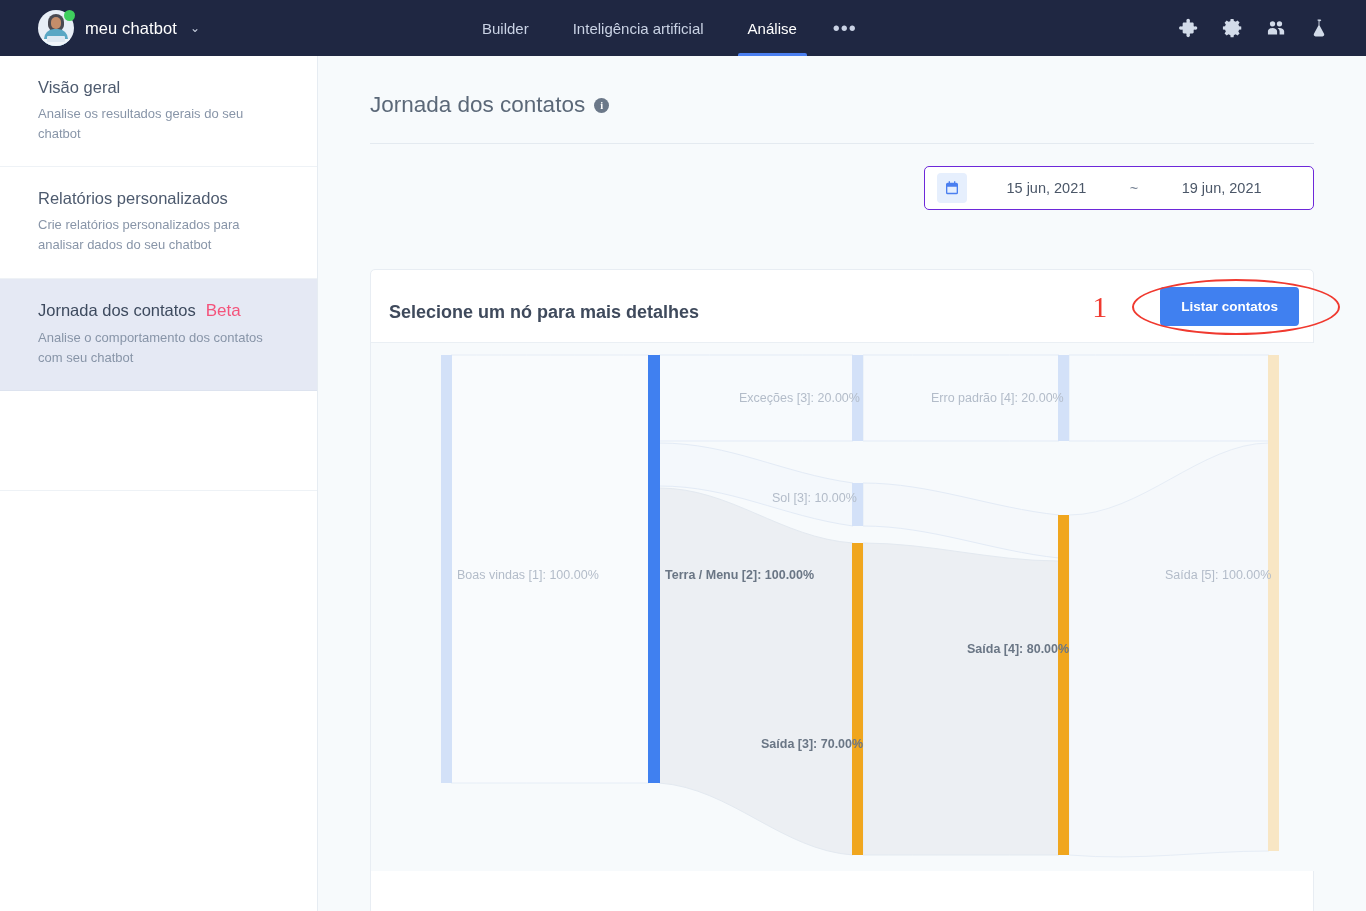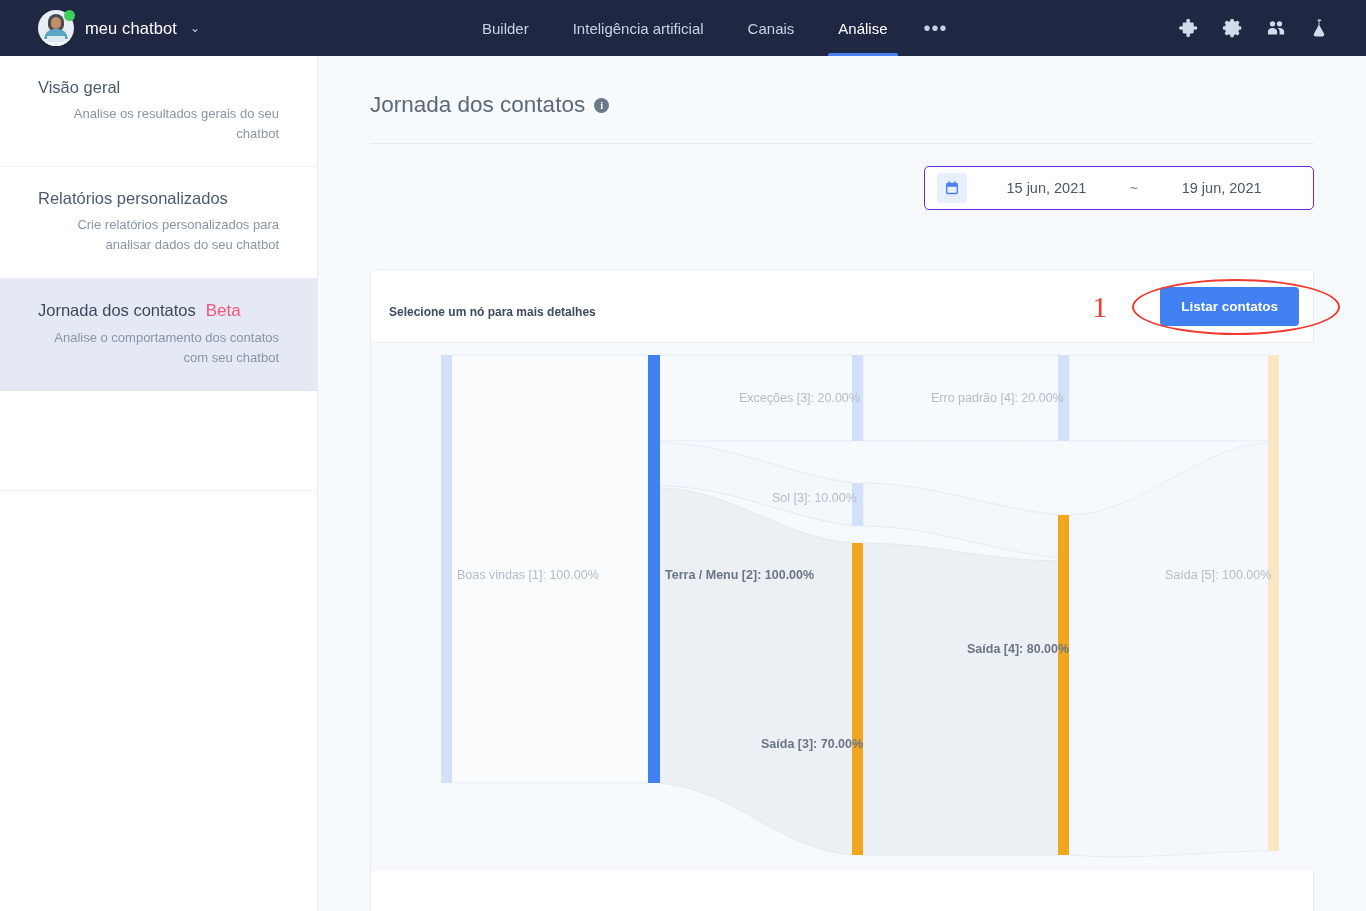--- a/index.html
+++ b/index.html
@@ -85,21 +85,21 @@
     padding: 22px 38px 22px 38px; border-bottom: 1px solid #eef2f6;
     cursor: pointer; min-height: 103px;
   }
   .side-item.active { background: #e5e9f4; border-bottom: 1px solid #dde3ef; }
   .side-title {
     font-size: 16.5px; color: #4d5a6e; margin-bottom: 7px;
     display: flex; align-items: center; gap: 10px; font-weight: 400;
   }
   .side-item.active .side-title { color: #3d4a5e; }
   .beta-badge { color: #f4537b; font-size: 17px; }
-  .side-desc { font-size: 13px; color: #8895a8; line-height: 1.55; max-width: 245px; text-align: right; }
+  .side-desc { font-size: 13px; color: #8895a8; line-height: 1.55; max-width: 245px; }
   .side-filler { height: 100px; border-bottom: 1px solid #eef2f6; background: #fff; }
 
   
   .content {
     position: absolute; left: 318px; top: 56px;
     width: 1048px; height: 855px; background: #f7fafc;
   }
   .page-head {
     padding: 36px 52px 0 52px;
   }
@@ -138,21 +138,21 @@
   .card {
     position: absolute; left: 52px; top: 213px; width: 944px; height: 682px;
     background: #ffffff; border: 1px solid #e8edf3; border-radius: 5px;
   }
   .card-head {
     height: 73px; display: flex; align-items: center;
     padding: 0 18px 0 18px; border-bottom: 1px solid #eaeff4;
     position: relative;
   }
   .card-head-label {
-    font-size: 12px; color: #3f4a5c; font-weight: bold; margin-top: 12px;
+    font-size: 18px; color: #3f4a5c; font-weight: bold; margin-top: 12px;
   }
   .card-head-right {
     position: absolute; right: 14px; top: 0; height: 73px;
     display: flex; align-items: center; gap: 0;
   }
   .annot-num {
     position: absolute; left: -68px; top: 50%; transform: translateY(-50%);
     color: #f0392f; font-size: 30px; font-family: "Liberation Serif", serif;
     line-height: 1;
   }
@@ -199,21 +199,20 @@
       </div>
       <div class="online-dot"></div>
     </div>
     <span class="brand-name">meu chatbot</span>
     <span class="brand-caret">⌄</span>
   </div>
 
   <div class="mainnav">
     <div class="navitem">Builder</div>
     <div class="navitem">Inteligência artificial</div>
-    <div class="navitem">Canais</div>
     <div class="navitem active">Análise</div>
     <div class="navitem dots">•••</div>
   </div>
 
   <div class="topicons">
     <span class="topicon">
       <svg viewBox="0 0 24 24">
           <path d="M10 2a2 2 0 0 1 2 2c0 .6-.3 1-.3 1.4 0 .4.3.6.8.6h2.2c.7 0 1.3.6 1.3 1.3v2.2c0 .5.2.8.6.8.4 0 .8-.3 1.4-.3a2 2 0 0 1 0 4c-.6 0-1-.3-1.4-.3-.4 0-.6.3-.6.8v2.2c0 .7-.6 1.3-1.3 1.3h-2.2c-.5 0-.8.2-.8.6 0 .4.3.8.3 1.4a2 2 0 0 1-4 0c0-.6.3-1 .3-1.4 0-.4-.3-.6-.8-.6H5.3c-.7 0-1.3-.6-1.3-1.3v-2.2c0-.5-.2-.8-.6-.8-.4 0-.8.3-1.4.3a2 2 0 0 1 0-4c.6 0 1 .3 1.4.3.4 0 .6-.3.6-.8V7.3C4 6.6 4.6 6 5.3 6h2.2c.5 0 .8-.2.8-.6C8.3 5 8 4.6 8 4a2 2 0 0 1 2-2z"></path>
         </svg>
     </span>

